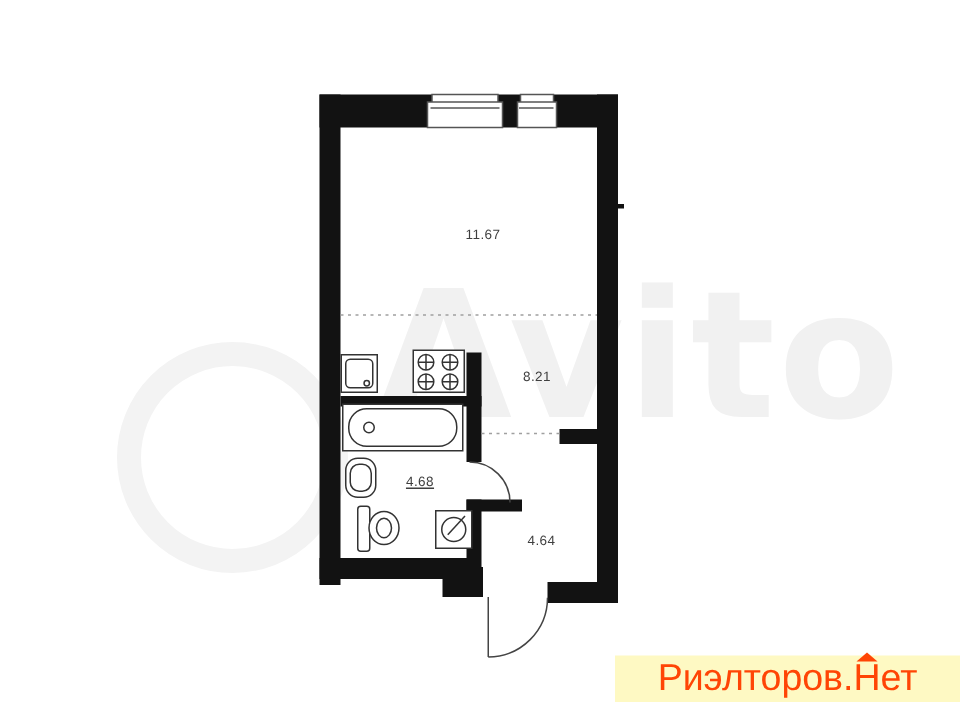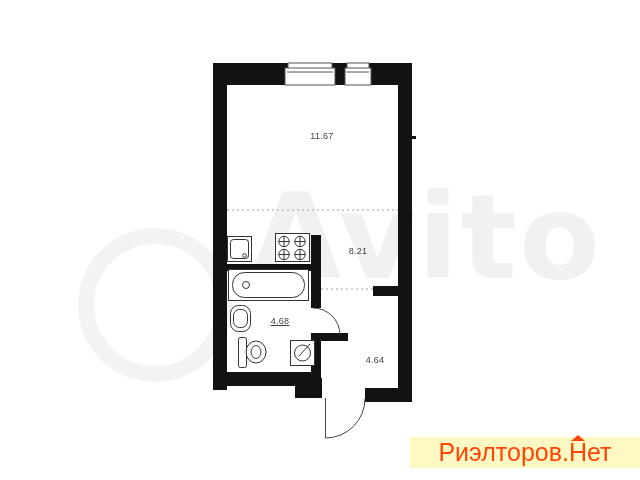--- a/index.html
+++ b/index.html
@@ -127,24 +127,24 @@
     <g fill="none" stroke-width="1" stroke="#444444">
       <path d="M 313 308 A 27 27 0 0 1 340 335"></path>
     </g>
 
     <g fill="none" stroke-width="1" stroke="#444444">
       <line x1="325.5" y1="398" x2="325.5" y2="438"></line>
       <path d="M 325.5 438 A 39.5 39.5 0 0 0 365 398.5"></path>
     </g>
   </svg>
 
-  <div class="area-label" style="left: 322px; top: 136px; color: rgb(63, 63, 63);">11.67</div>
+  <div class="area-label" style="left: 322px; top: 156px; color: rgb(63, 63, 63);">11.67</div>
   <div class="area-label" style="left: 358px; top: 251px; color: rgb(63, 63, 63);">8.21</div>
   <div class="area-label" style="left: 280px; top: 321px; color: rgb(63, 63, 63); text-decoration: underline;">4.68</div>
-  <div class="area-label" style="left: 375px; top: 360px; color: rgb(63, 63, 63);">4.64</div>
+  <div class="area-label" style="left: 361px; top: 360px; color: rgb(63, 63, 63);">4.64</div>
 
   <div class="badge" style="background: #fef9c3;">
     <span style="color: rgb(255, 69, 5);">Риэлторов.</span>
       <span class="n-wrap"><span class="roof" style="border-bottom-color: rgb(255, 69, 5);"></span><span style="color: rgb(255, 69, 5);">Н</span></span>
       <span style="color: rgb(255, 69, 5);">ет</span>
   </div>
 
 </div>
 
 </body></html>

